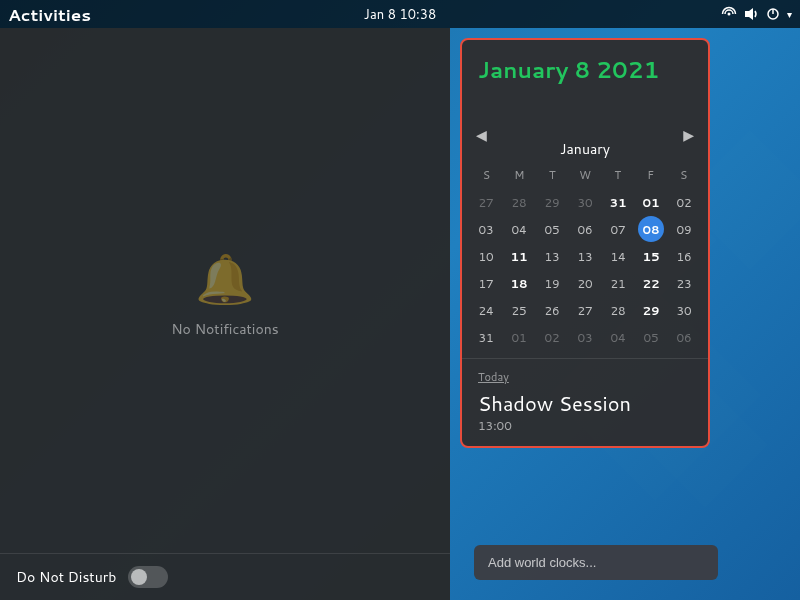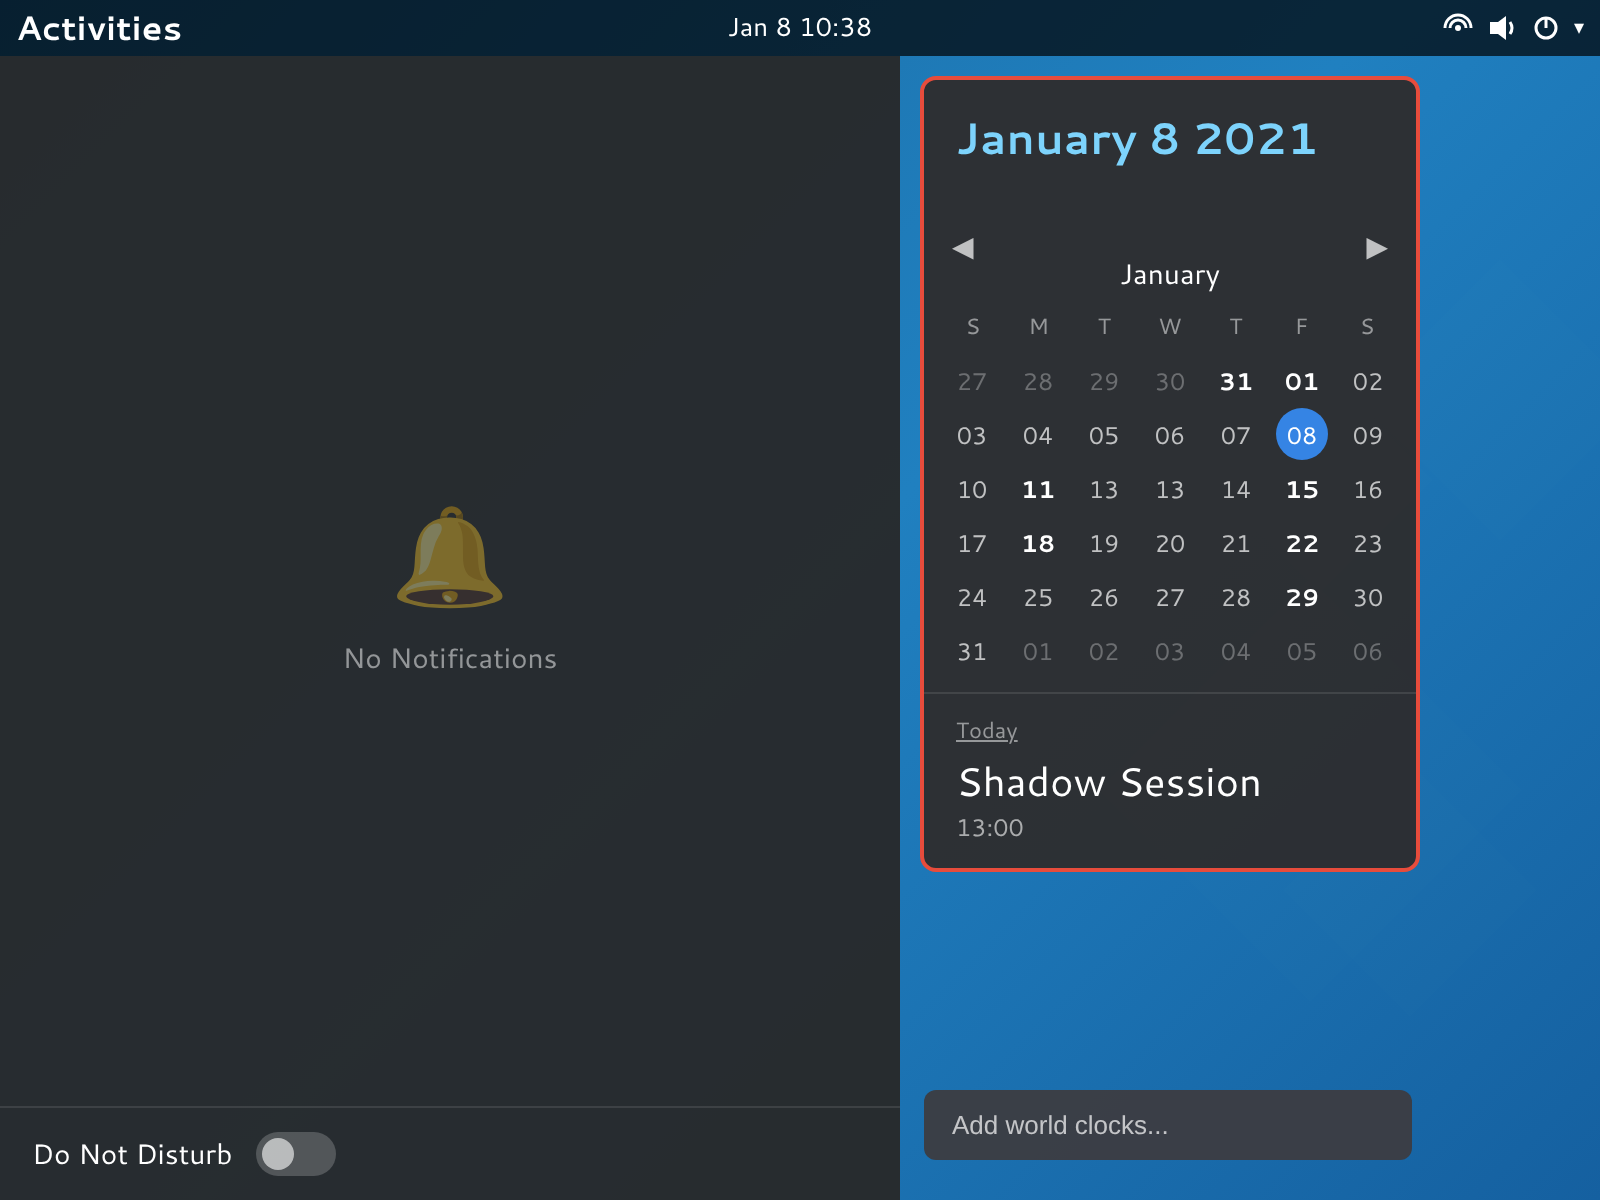--- a/index.html
+++ b/index.html
@@ -169,24 +169,24 @@
       padding: 14px 16px 8px;
     }
 
     .calendar-day-label {
       color: rgba(255,255,255,0.7);
       font-size: 13px;
       margin-bottom: 2px;
     }
 
     .calendar-full-date {
-      color: #7dd3fc;
+      color: #22c55e;
       font-size: 22px;
       font-weight: 700;
-      margin-bottom: 0;
+      margin-bottom: 12px;
     }
 
     .calendar-nav {
       display: flex;
       align-items: center;
       justify-content: space-between;
       padding: 6px 8px;
     }
 
     .calendar-nav-btn {
@@ -243,20 +243,21 @@
     }
 
     .cal-day.other-month {
       color: rgba(255,255,255,0.3);
     }
 
     .cal-day.today {
       background: #3584e4;
       color: white;
       border-radius: 50%;
+      font-weight: bold;
     }
 
     .cal-day.bold {
       color: white;
       font-weight: 600;
     }
 
     
     .events-section {
       border-top: 1px solid rgba(255,255,255,0.1);
@@ -296,20 +297,21 @@
     .bottom-btn {
       background: rgba(60, 60, 65, 0.95);
       border: none;
       border-radius: 6px;
       color: rgba(255,255,255,0.7);
       font-size: 13px;
       padding: 10px 14px;
       cursor: pointer;
       text-align: left;
       width: 100%;
+      margin-left: 12px;
     }
   </style>
 </head>
 <body>
 
 <div class="desktop-bg">
 
   <div class="geo-shape" style="width:120px;height:120px;top:80px;left:520px;opacity:0.12;"></div>
   <div class="geo-shape" style="width:80px;height:80px;top:200px;left:620px;opacity:0.08;"></div>
   <div class="geo-shape" style="width:150px;height:150px;top:320px;left:580px;opacity:0.1;"></div>

